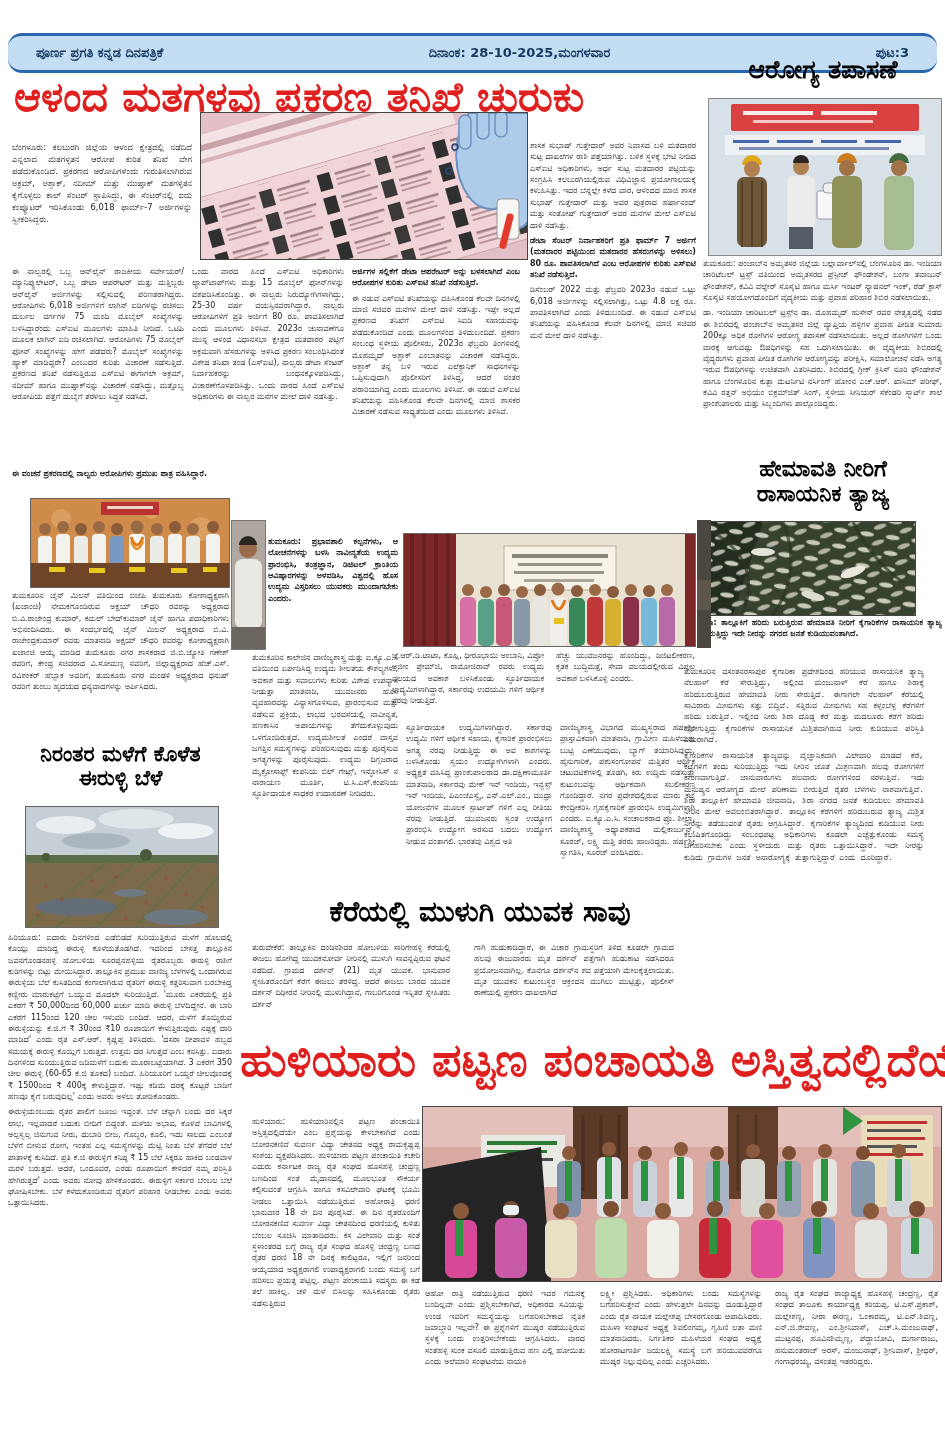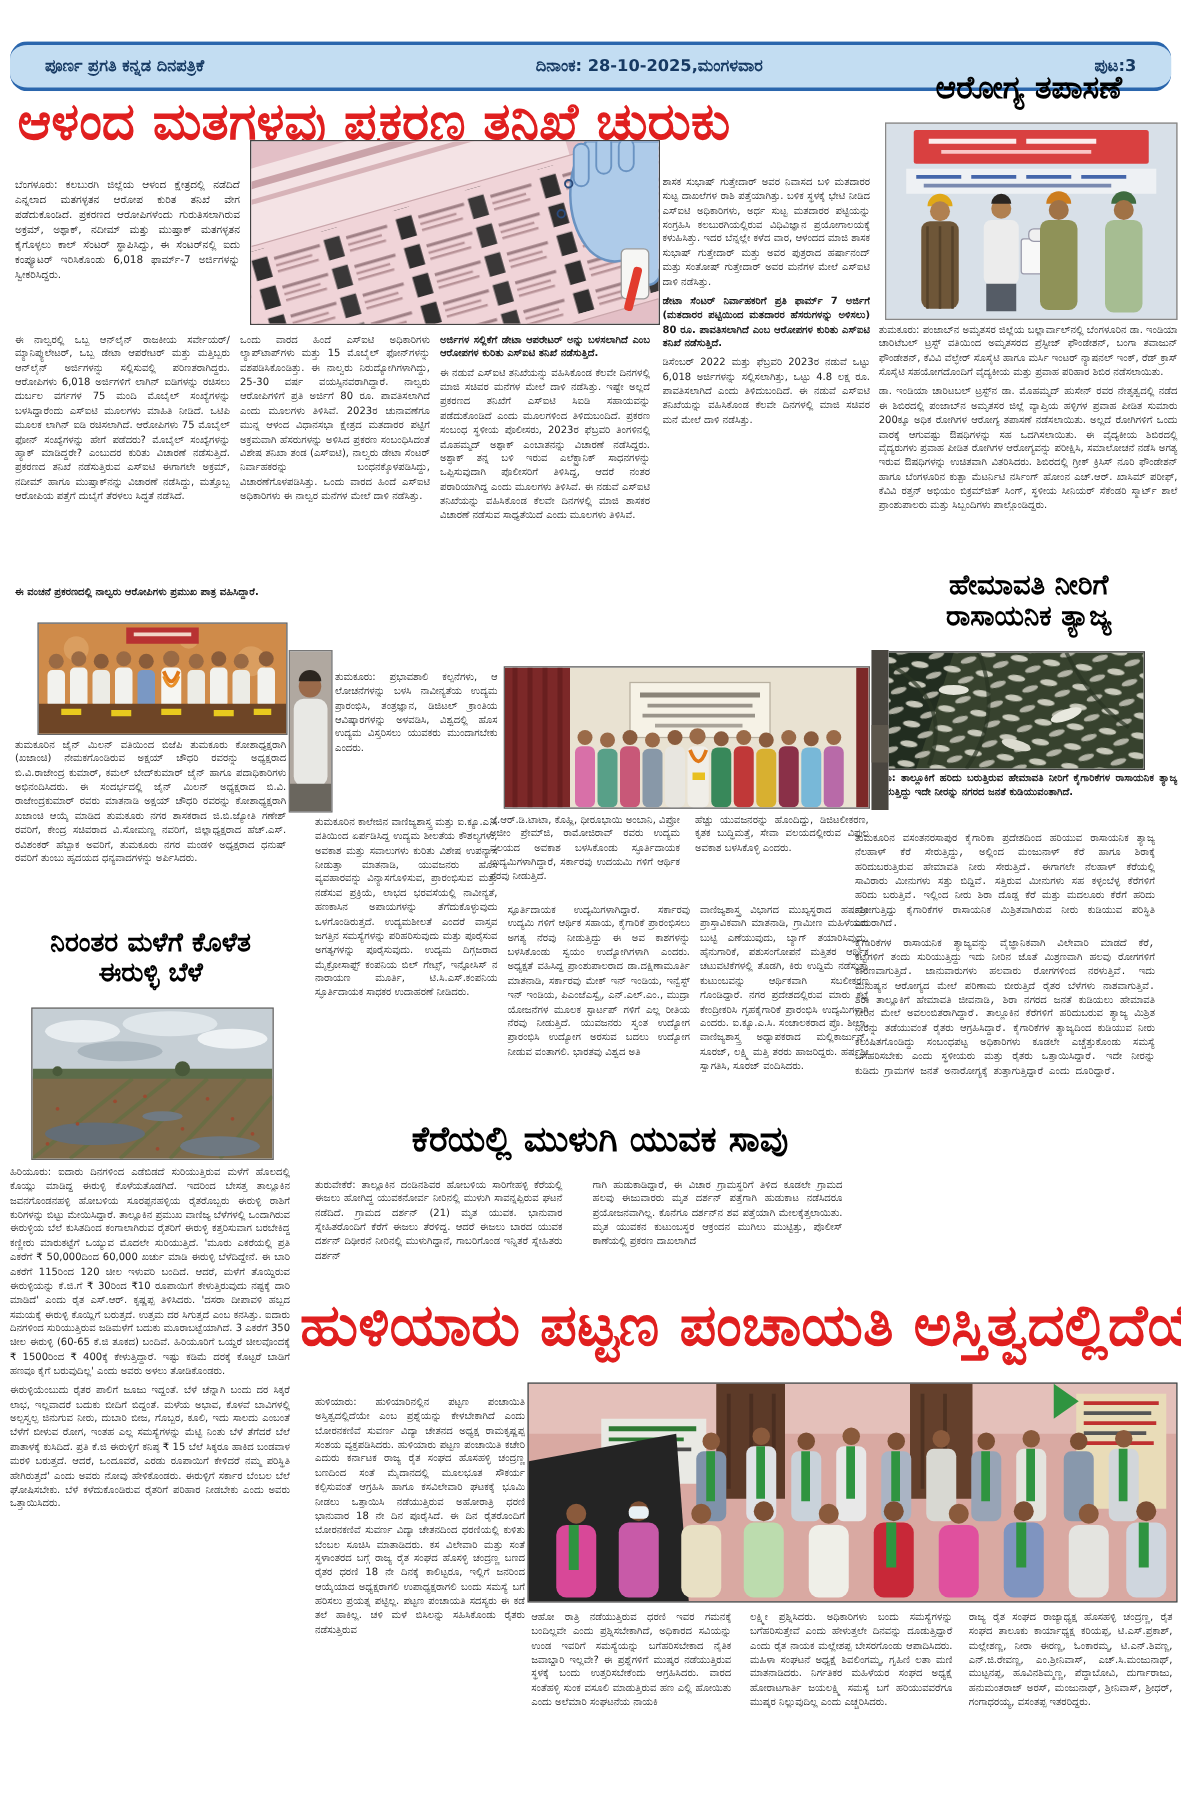--- a/index.html
+++ b/index.html
@@ -237,21 +237,21 @@
 
   <div class="abs photo" style="left:231px;top:520px;width:33px;height:128px;border:1px solid #777;">
     <svg viewBox="0 0 33 128" preserveAspectRatio="none">
       <rect width="33" height="128" fill="#b0a8a0"></rect>
       <circle cx="16" cy="28" r="9" fill="#9a6a4a"></circle>
         <path d="M7 24 a9 9 0 0 1 18 0 z" fill="#2c2620"></path>
       <rect x="3" y="38" width="27" height="70" rx="8" fill="#e8e8e4"></rect>
       <rect x="0" y="106" width="33" height="22" fill="#6a665e"></rect>
     </svg>
   </div>
-  <div class="abs bt" style="left:268px;top:536px;width:130px;height:112px;">ತುಮಕೂರು: ಪ್ರಭಾವಶಾಲಿ ಕಲ್ಪನೆಗಳು, ಆ ಲೋಚನೆಗಳನ್ನು ಬಳಸಿ ನಾವೀನ್ಯತೆಯ ಉದ್ಯಮ ಪ್ರಾರಂಭಿಸಿ, ತಂತ್ರಜ್ಞಾನ, ಡಿಜಿಟಲ್ ಕ್ರಾಂತಿಯ ಆವಿಷ್ಕಾರಗಳನ್ನು ಅಳವಡಿಸಿ, ವಿಶ್ವದಲ್ಲಿ ಹೊಸ ಉದ್ಯಮ ವಿಸ್ತರಿಸಲು ಯುವಕರು ಮುಂದಾಗಬೇಕು ಎಂದರು.</div>
+  <div class="abs bt" style="left:268px;top:536px;width:130px;height:112px;font-weight:bold;">ತುಮಕೂರು: ಪ್ರಭಾವಶಾಲಿ ಕಲ್ಪನೆಗಳು, ಆ ಲೋಚನೆಗಳನ್ನು ಬಳಸಿ ನಾವೀನ್ಯತೆಯ ಉದ್ಯಮ ಪ್ರಾರಂಭಿಸಿ, ತಂತ್ರಜ್ಞಾನ, ಡಿಜಿಟಲ್ ಕ್ರಾಂತಿಯ ಆವಿಷ್ಕಾರಗಳನ್ನು ಅಳವಡಿಸಿ, ವಿಶ್ವದಲ್ಲಿ ಹೊಸ ಉದ್ಯಮ ವಿಸ್ತರಿಸಲು ಯುವಕರು ಮುಂದಾಗಬೇಕು ಎಂದರು.</div>
   <div class="abs photo" style="left:403px;top:533px;width:291px;height:112px;border:1px solid #666;">
     <svg viewBox="0 0 291 112" preserveAspectRatio="none">
       <rect width="291" height="112" fill="#e9e2d2"></rect>
       <rect width="52" height="112" fill="#7c2828"></rect>
       <path d="M8 0 V112 M20 0 V112 M32 0 V112 M44 0 V112" stroke="#691f1f" stroke-width="4"></path>
       <rect x="281" width="10" height="112" fill="#7c2828"></rect>
       <rect x="100" y="12" width="112" height="44" fill="#f6f2e6" stroke="#b8b0a0"></rect>
       <rect x="108" y="20" width="96" height="4" fill="#8a8478"></rect>
         <rect x="114" y="29" width="84" height="3" fill="#9a948a"></rect>
         <rect x="110" y="37" width="90" height="3" fill="#9a948a"></rect>

